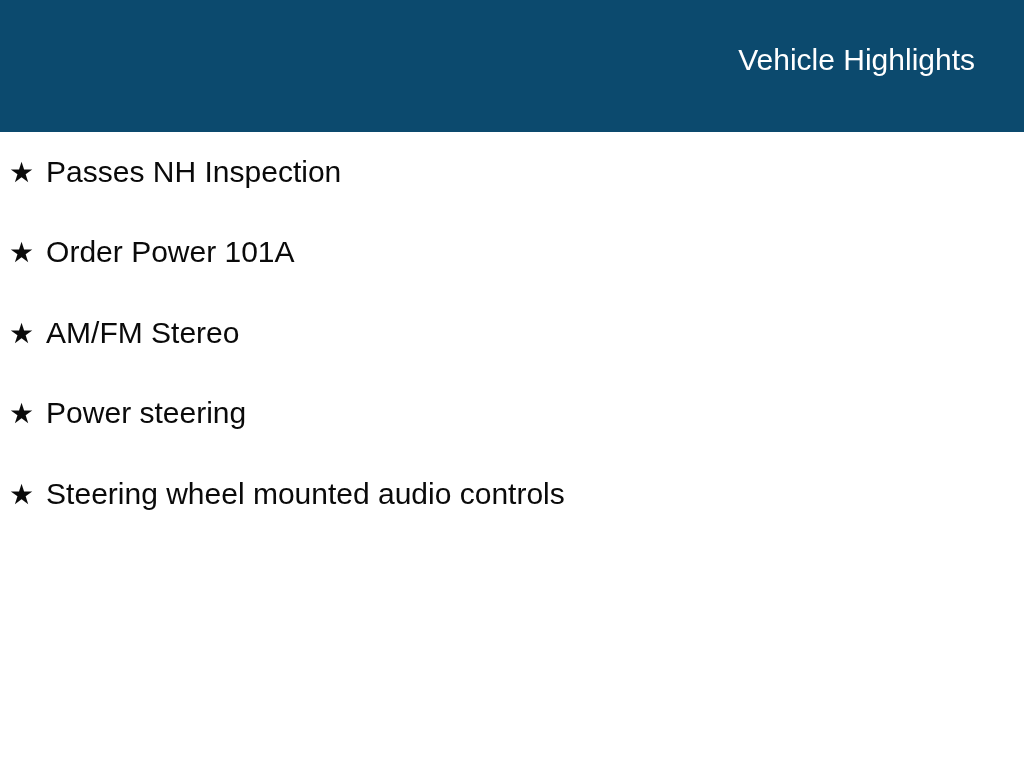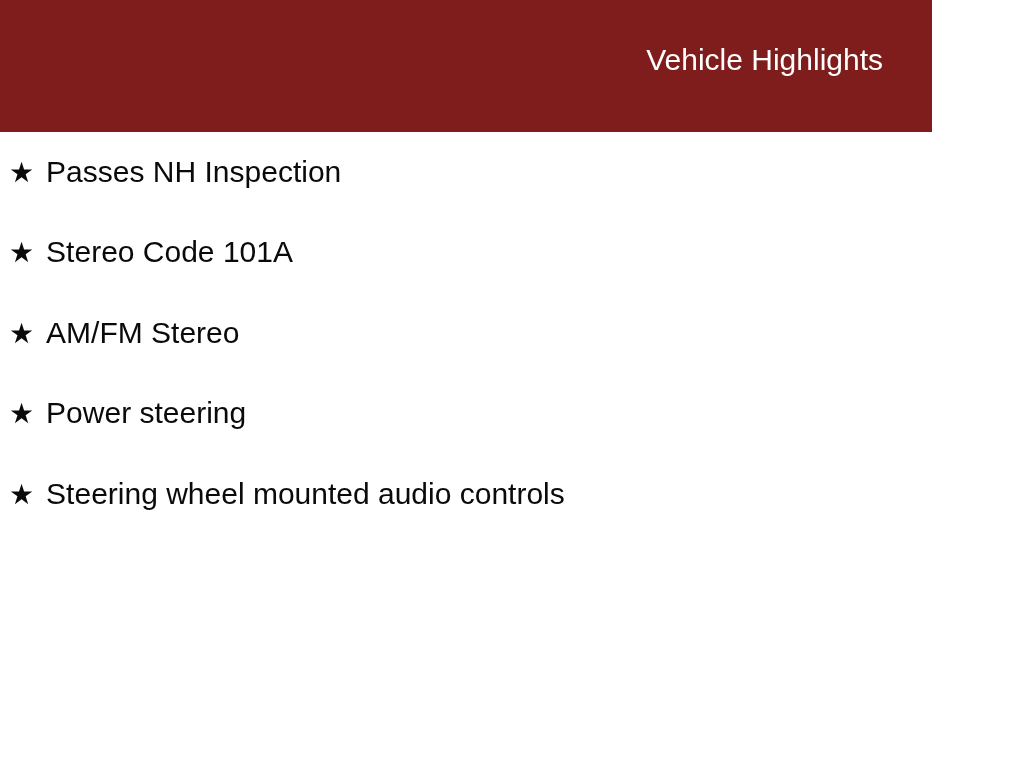--- a/index.html
+++ b/index.html
@@ -8,23 +8,23 @@
   }
   body {
     width: 1024px;
     height: 768px;
     background: #ffffff;
     overflow: hidden;
     font-family: "Liberation Sans", sans-serif;
   }
   .header {
     box-sizing: border-box;
-    width: 932px;
+    width: 1024px;
     height: 132px;
-    background: #7f1d1d;
+    background: #0c4a6e;
     display: flex;
     justify-content: flex-end;
     align-items: flex-start;
     padding: 45px 49px 0 0;
   }
   .header-title {
     color: #ffffff;
     font-size: 30px;
     line-height: 1;
     white-space: nowrap;
@@ -54,18 +54,18 @@
 </head>
 <body>
 
 <div class="header">
   <span class="header-title">Vehicle Highlights</span>
 </div>
 
 <main>
   <ul class="highlights-list">
       <li><span class="star">★</span><span class="item-label">Passes NH Inspection</span></li>
-      <li><span class="star">★</span><span class="item-label">Stereo Code 101A</span></li>
+      <li><span class="star">★</span><span class="item-label">Order Power 101A</span></li>
       <li><span class="star">★</span><span class="item-label">AM/FM Stereo</span></li>
       <li><span class="star">★</span><span class="item-label">Power steering</span></li>
       <li><span class="star">★</span><span class="item-label">Steering wheel mounted audio controls</span></li>
     </ul>
 </main>
 
 </body></html>

